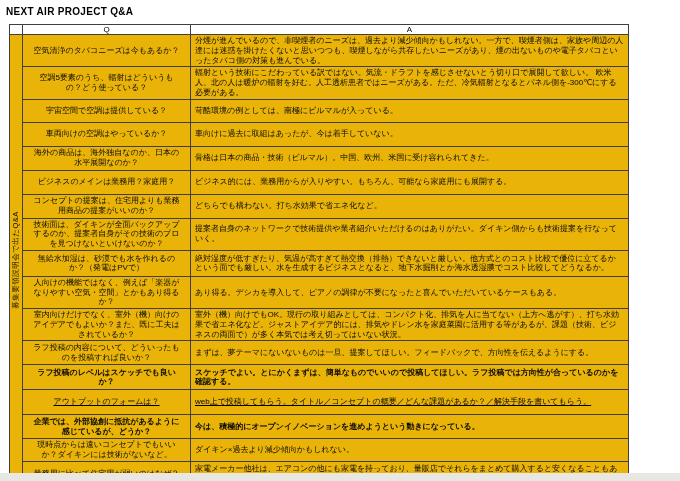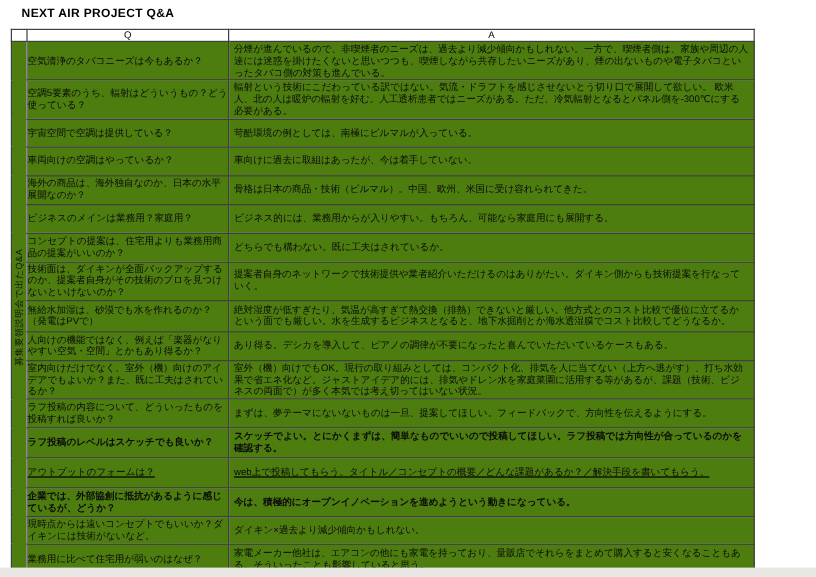--- a/index.html
+++ b/index.html
@@ -3,37 +3,37 @@
 <meta charset="utf-8">
 <style>
   html,body{margin:0;padding:0;}
   body{
     width:680px;height:481px;position:relative;overflow:hidden;
     background:#ffffff;
     font-family:"Liberation Sans","DejaVu Sans",sans-serif;
     color:#000;
   }
   .title{
-    position:absolute;left:18px;top:6px;
+    position:absolute;left:6px;top:6px;
     font-size:10px;font-weight:bold;letter-spacing:.3px;color:#000;
   }
   table.qa{
     position:absolute;left:9px;top:24px;width:620px;
     border-collapse:collapse;table-layout:fixed;
   }
   table.qa th, table.qa td{border:1px solid #3f3f3f;}
   thead th{
     height:9px;padding:0;font-size:8px;font-weight:normal;
     text-align:center;vertical-align:middle;background:#fff;
   }
   td{
     font-size:8px;line-height:1.22;vertical-align:middle;
-    color:#0a0a0a;background:#4d7c0f;word-break:break-all;
+    color:#0a0a0a;background:#eab308;word-break:break-all;
   }
-  .q-cell{padding:1px 0;}
+  .q-cell{padding:1px 10px;text-align:center;}
   .a-cell{padding:1px 4px;}
   .label-cell{position:relative;padding:0;}
   .vlabel{
     position:absolute;left:50%;top:50%;
     transform:translate(-50%,-50%) rotate(-90deg);
     white-space:nowrap;font-size:7.5px;letter-spacing:.5px;color:#111;
   }
   .bottom-strip{
     position:absolute;left:0;top:473px;width:680px;height:8px;
     background:#e9e7e4;
@@ -80,21 +80,21 @@
       <tr style="height: 24px;">
         <td class="q-cell">海外の商品は、海外独自なのか、日本の水平展開なのか？</td>
         <td class="a-cell">骨格は日本の商品・技術（ビルマル）。中国、欧州、米国に受け容れられてきた。</td>
       </tr>
       <tr style="height: 24px;">
         <td class="q-cell">ビジネスのメインは業務用？家庭用？</td>
         <td class="a-cell">ビジネス的には、業務用からが入りやすい。もちろん、可能なら家庭用にも展開する。</td>
       </tr>
       <tr style="height: 24px;">
         <td class="q-cell">コンセプトの提案は、住宅用よりも業務用商品の提案がいいのか？</td>
-        <td class="a-cell">どちらでも構わない。既に工夫はされているか。</td>
+        <td class="a-cell">どちらでも構わない。打ち水効果で省エネ化など。</td>
       </tr>
       <tr style="height: 28px;">
         <td class="q-cell">技術面は、ダイキンが全面バックアップするのか、提案者自身がその技術のプロを見つけないといけないのか？</td>
         <td class="a-cell">提案者自身のネットワークで技術提供や業者紹介いただけるのはありがたい。ダイキン側からも技術提案を行なっていく。</td>
       </tr>
       <tr style="height: 26px;">
         <td class="q-cell">無給水加湿は、砂漠でも水を作れるのか？（発電はPVで）</td>
         <td class="a-cell">絶対湿度が低すぎたり、気温が高すぎて熱交換（排熱）できないと厳しい。他方式とのコスト比較で優位に立てるかという面でも厳しい。水を生成するビジネスとなると、地下水掘削とか海水透湿膜でコスト比較してどうなるか。</td>
       </tr>
       <tr style="height: 24px; margin-top: 22px;">

